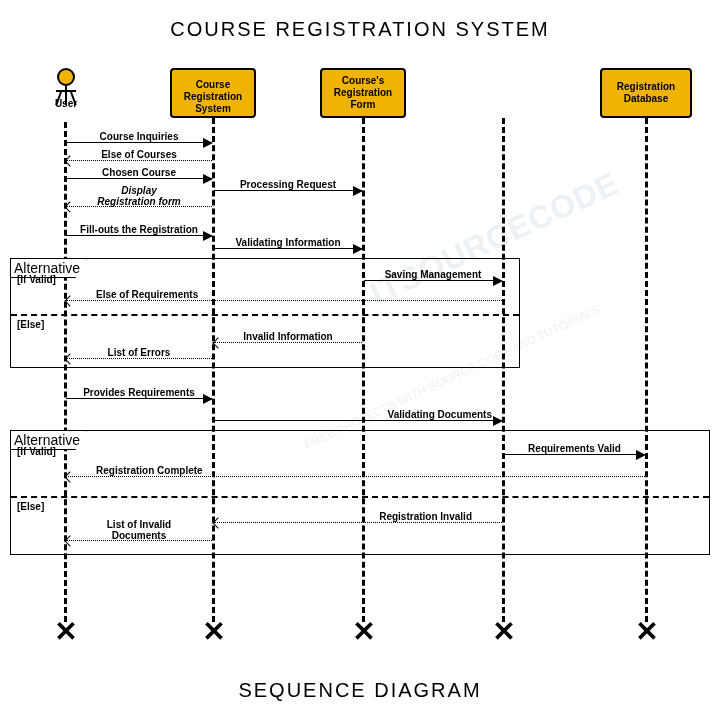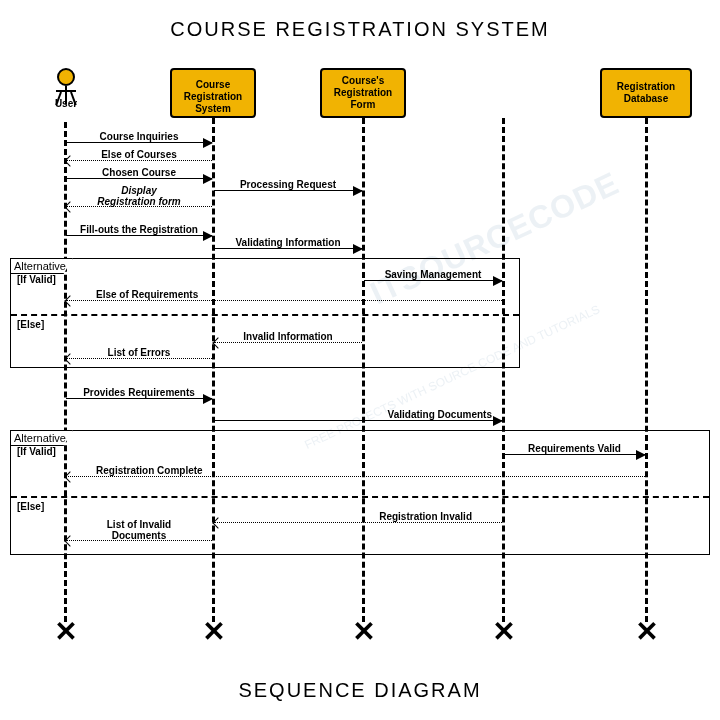--- a/index.html
+++ b/index.html
@@ -154,21 +154,21 @@
   .frag {
     position: absolute;
     border: 1.5px solid #000;
     box-sizing: border-box;
   }
   .frag-label {
     position: absolute;
     top: -1px;
     left: -1px;
     border: 1.5px solid #000;
-    font-size: 11px;
+    font-size: 14px;
     padding: 1px 6px 1px 3px;
     background: #fff;
     clip-path: polygon(0 0, 100% 0, 85% 100%, 0 100%);
   }
   .frag-guard {
     position: absolute;
     font-size: 10px;
     font-weight: bold;
   }
   .frag-divider {

